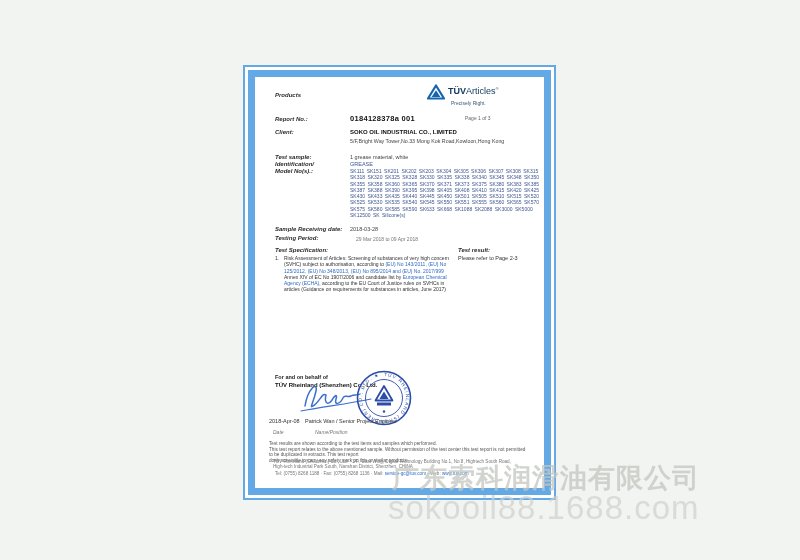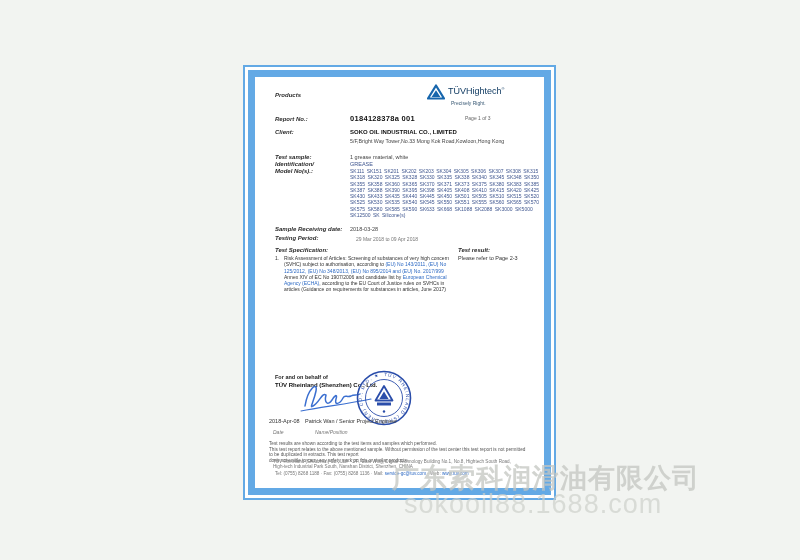--- a/index.html
+++ b/index.html
@@ -25,21 +25,21 @@
     border: 7px solid #63a9e5;
     background: #ffffff;
   }
   .abs { position: absolute; }
   .lbl { font-size: 6px; font-weight: bold; font-style: italic; color: #2b2b2b; line-height: 7px; }
   
   .products { left: 20px; top: 15px; }
   .logo-wrap { left: 172px; top: 7px; width: 100px; }
   .logo-row { display: flex; align-items: flex-start; }
   .logo-text { font-size: 9px; color: #123c63; letter-spacing: 0; margin-left: 3px; line-height: 10px; }
-  .logo-text .tuv-b { font-weight: normal; }
+  .logo-text .tuv-b { font-weight: bold; }
   .logo-text sup { font-size: 4px; }
   .tagline { font-size: 5px; color: #3a5a75; margin-left: 24px; margin-top: 0px; }
   .page-no { left: 210px; top: 38px; font-size: 5px; color: #666; }
   
   .row-label { left: 20px; }
   .row-value { left: 95px; }
   .report-label { top: 39px; }
   .report-value { top: 37px; font-size: 7.5px; font-weight: bold; color: #111; letter-spacing: .3px; text-align: right; }
   .client-label { top: 52px; }
   .client-name { top: 52px; font-weight: bold; font-size: 6px; color: #111; }
@@ -76,40 +76,40 @@
   .contact { left: 20px; top: 394px; width: 250px; font-size: 4.6px; color: #777; }
   .contact .blue { color: #2f6bc4; }
   
   .wm1 {
     left: 376px; top: 460px; z-index: 5;
     font-size: 27px; font-weight: bold; letter-spacing: 1px;
     color: rgba(195,198,192,0.75);
     margin-left: 16px;
   }
   .wm2 {
-    left: 404px; top: 489px; z-index: 5;
-    font-size: 27px; letter-spacing: 1px;
+    left: 388px; top: 489px; z-index: 5;
+    font-size: 33px; letter-spacing: 1px;
     color: rgba(205,208,202,0.7);
   }
 </style>
 </head>
 <body>
 
 <div class="doc-outer">
   <div class="doc-inner">
 
     <div class="abs lbl products">Products</div>
 
     <div class="abs logo-wrap">
       <div class="logo-row">
         <svg width="18" height="16" viewBox="0 0 18 16">
           <polygon points="9,1.5 17,14.5 1,14.5" fill="none" stroke="#1766ad" stroke-width="2.2" stroke-linejoin="round"></polygon>
           <polygon points="9,6.2 13.4,13 4.6,13" fill="#1766ad"></polygon>
         </svg>
-        <div class="logo-text"><span class="tuv-b">TÜV</span><span>Hightech</span><sup>®</sup></div>
+        <div class="logo-text"><span class="tuv-b">TÜV</span><span>Articles</span><sup>®</sup></div>
       </div>
       <div class="tagline">Precisely Right.</div>
     </div>
     <div class="abs page-no">Page 1 of 3</div>
 
     <div class="abs lbl row-label report-label">Report No.:</div>
     <div class="abs row-value report-value">0184128378a 001</div>
 
     <div class="abs lbl row-label client-label">Client:</div>
     <div class="abs row-value client-name">SOKO OIL INDUSTRIAL CO., LIMITED</div>

